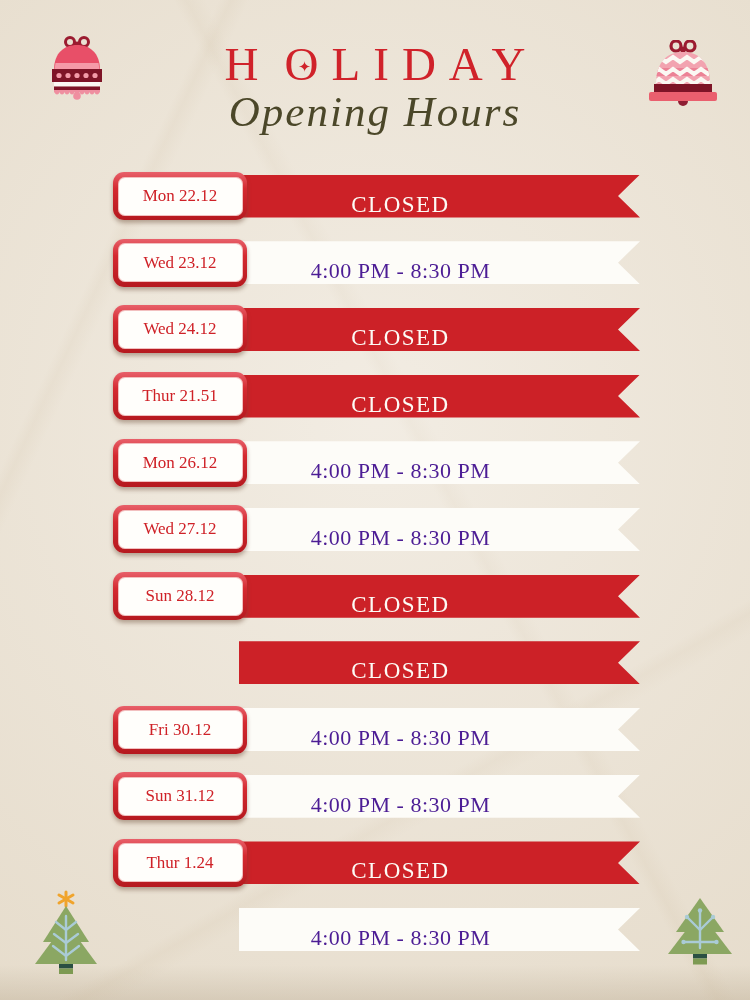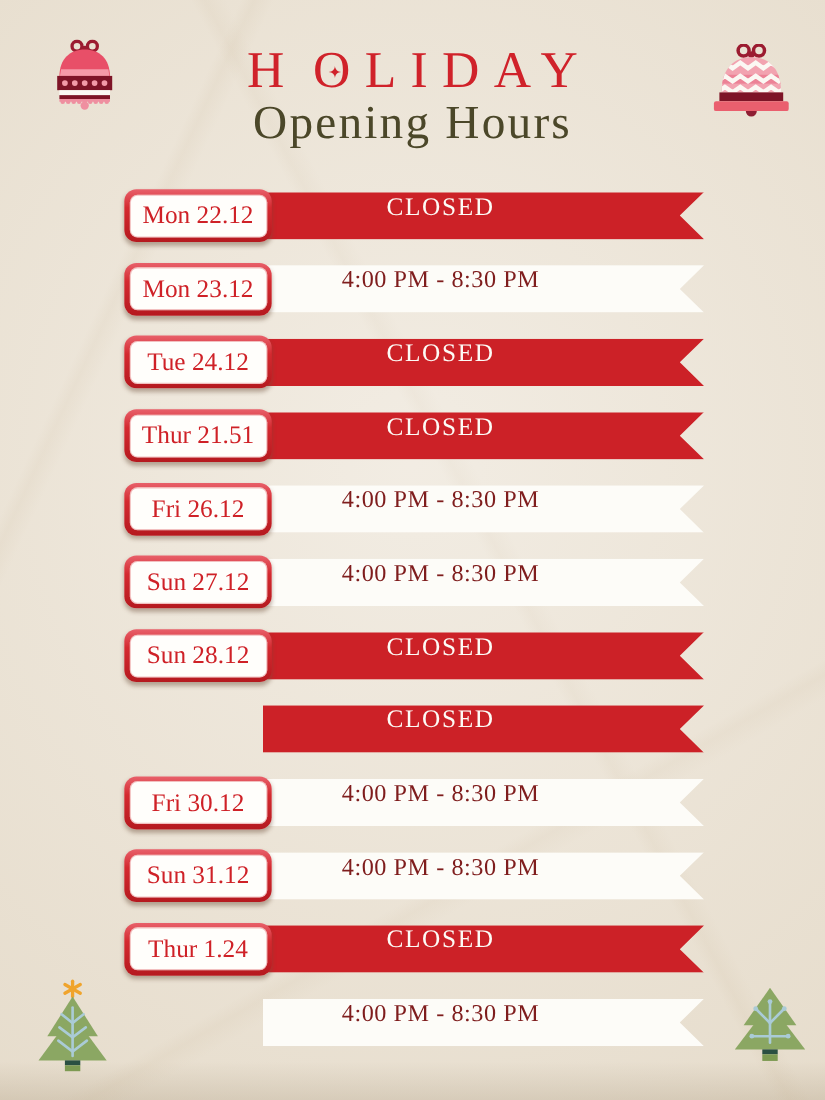--- a/index.html
+++ b/index.html
@@ -23,51 +23,51 @@
     margin:0;font-weight:400;font-size:47px;line-height:1.05;
     color:#d0222a;letter-spacing:13px;text-indent:13px;
   }
   .title .o-wrap{position:relative;display:inline-block;}
   .title .o-star{
     position:absolute;left:44%;top:55%;
     transform:translate(-50%,-50%);
     font-size:15px;letter-spacing:0;color:#d0222a;line-height:1;
   }
   .subtitle{
-    margin-top:1px;font-size:43px;line-height:1.0;
+    margin-top:1px;font-style:italic;font-size:43px;line-height:1.0;
     color:#4b4729;letter-spacing:2px;
   }
 
   
   .rows{
     position:absolute;top:172px;left:113px;width:530px;
     display:flex;flex-direction:column;gap:18.7px;
   }
   .row{position:relative;height:48px;}
   .badge{
     position:absolute;left:0;top:0;width:134px;height:48px;box-sizing:border-box;
     background:linear-gradient(180deg,#e8606a 0%,#d42a30 35%,#b5191f 100%);
     border-radius:11px;padding:4.5px;z-index:2;
     box-shadow:0 3px 4px rgba(110,80,60,0.45);
   }
   .badge-inner{
     display:flex;align-items:center;justify-content:center;
     width:100%;height:100%;box-sizing:border-box;
     background:#fffefb;border-radius:7px;
     box-shadow:inset 0 0 0 1px rgba(207,33,39,0.28);
-    color:#cf2127;font-size:23px;white-space:nowrap;
+    color:#cf2127;font-size:17px;white-space:nowrap;
   }
   .banner{
     position:absolute;left:126px;top:2.5px;width:401px;height:43px;box-sizing:border-box;
     clip-path:polygon(0 0,100% 0,calc(100% - 22px) 50%,100% 100%,0 100%);
-    display:flex;align-items:flex-start;justify-content:center;
+    display:flex;align-items:flex-end;justify-content:center;
     padding-right:78px;z-index:1;white-space:nowrap;
   }
   .banner.closed{background:#cc2127;color:#fdfbf6;font-size:23px;letter-spacing:1.5px;}
-  .banner.open{background:#fdfcf8;color:#7f1d1d;font-size:22px;letter-spacing:0.5px;}
+  .banner.open{background:#fdfcf8;color:#4c1d95;font-size:22px;letter-spacing:0.5px;}
 
   
   .deco{position:absolute;}
   .deco-bell-left{left:50px;top:36px;}
   .deco-bell-right{right:32px;top:40px;}
   .deco-tree-left{left:26px;top:890px;}
   .deco-tree-right{right:8px;top:896px;}
 </style>
 </head>
 <body>
@@ -132,57 +132,57 @@
     <div class="badge">
       <span class="badge-inner">Mon 22.12</span>
     </div>
     <div class="banner closed">
       <span>CLOSED</span>
     </div>
   </div>
 
   <div class="row">
     <div class="badge">
-      <span class="badge-inner">Mon 23.12</span>
-    </div>
-    <div class="banner open">
-      <span>4:00 PM - 8:30 PM</span>
-    </div>
-  </div>
-
-  <div class="row">
-    <div class="badge">
-      <span class="badge-inner">Tue 24.12</span>
+      <span class="badge-inner">Wed 23.12</span>
+    </div>
+    <div class="banner open">
+      <span>4:00 PM - 8:30 PM</span>
+    </div>
+  </div>
+
+  <div class="row">
+    <div class="badge">
+      <span class="badge-inner">Wed 24.12</span>
     </div>
     <div class="banner closed">
       <span>CLOSED</span>
     </div>
   </div>
 
   <div class="row">
     <div class="badge">
       <span class="badge-inner">Thur 21.51</span>
     </div>
     <div class="banner closed">
       <span>CLOSED</span>
     </div>
   </div>
 
   <div class="row">
     <div class="badge">
-      <span class="badge-inner">Fri 26.12</span>
-    </div>
-    <div class="banner open">
-      <span>4:00 PM - 8:30 PM</span>
-    </div>
-  </div>
-
-  <div class="row">
-    <div class="badge">
-      <span class="badge-inner">Sun 27.12</span>
+      <span class="badge-inner">Mon 26.12</span>
+    </div>
+    <div class="banner open">
+      <span>4:00 PM - 8:30 PM</span>
+    </div>
+  </div>
+
+  <div class="row">
+    <div class="badge">
+      <span class="badge-inner">Wed 27.12</span>
     </div>
     <div class="banner open">
       <span>4:00 PM - 8:30 PM</span>
     </div>
   </div>
 
   <div class="row">
     <div class="badge">
       <span class="badge-inner">Sun 28.12</span>
     </div>

